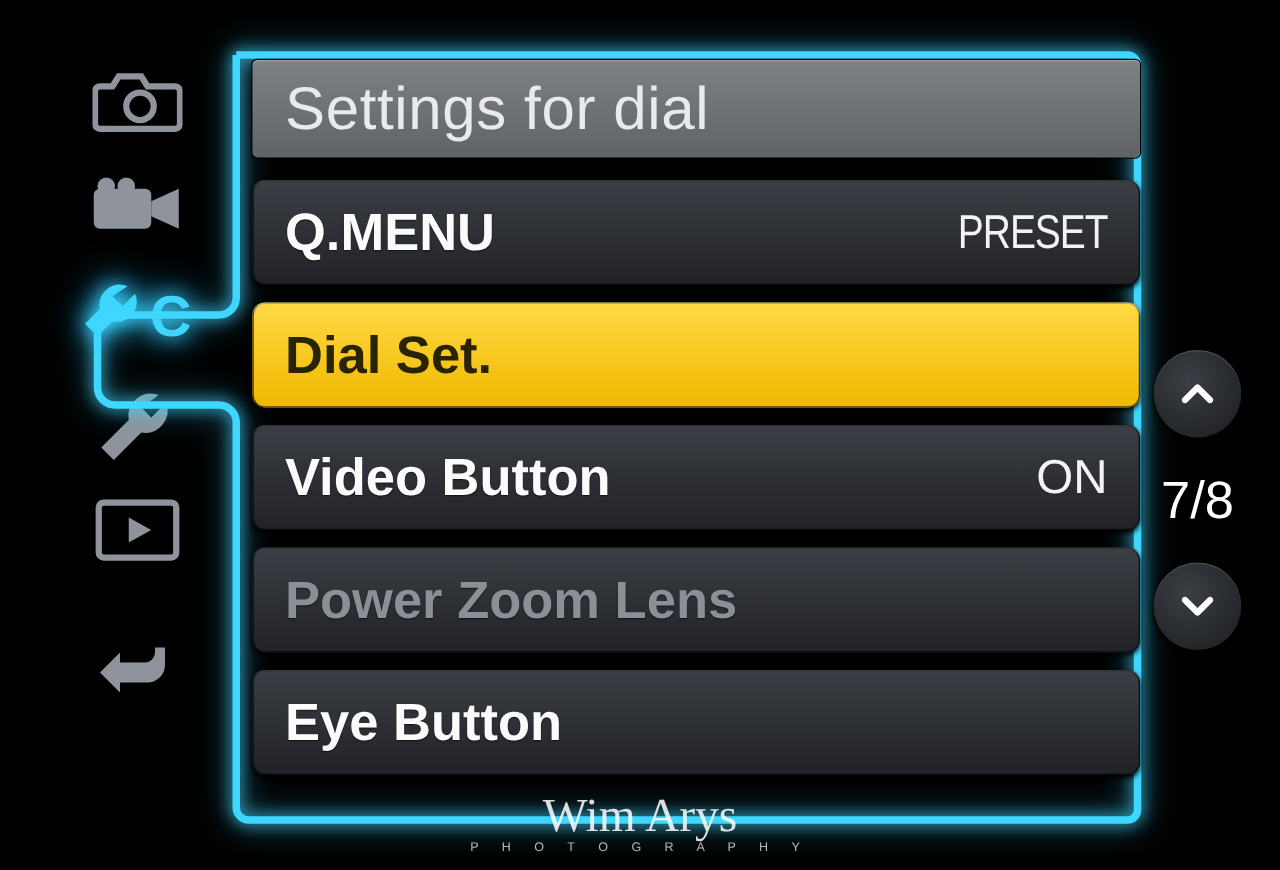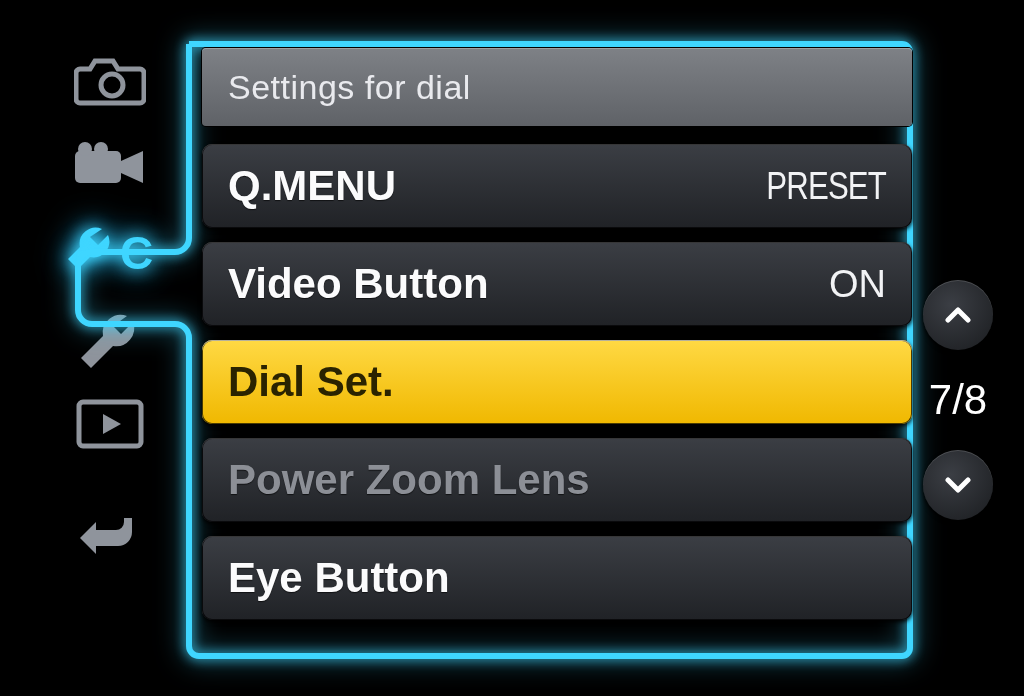--- a/index.html
+++ b/index.html
@@ -14,21 +14,21 @@
     .glow { filter: drop-shadow(0 0 8px #3fd6ff) drop-shadow(0 0 14px #1aa9e0); }
 
     
     .frame { position:absolute; left:74px; top:40px; width:840px; height:620px; pointer-events:none; }
     .frame svg { filter: drop-shadow(0 0 6px #3fd6ff) drop-shadow(0 0 12px rgba(63,214,255,.5)); }
 
     
     .menu { position:absolute; left:202px; top:48px; width:710px; }
     .header { height:78px; padding:0 26px; display:flex; align-items:center;
       background:linear-gradient(#7e8186,#5f6267); border-radius:4px; margin-bottom:18px;
-      color:#e9eaee; font-size:34px; font-weight:500; letter-spacing:.5px;
+      color:#e9eaee; font-size:48px; font-weight:500; letter-spacing:.5px;
       box-shadow:inset 0 1px 0 rgba(255,255,255,.25), 0 0 0 1px #000; }
     .row { height:84px; margin-bottom:14px; padding:14px 26px; display:flex; align-items:center;
       justify-content:space-between; border-radius:10px; color:#fbfbfc; font-size:42px;
       font-weight:600; background:linear-gradient(#3b3e44,#202226);
       box-shadow:inset 0 1px 0 rgba(255,255,255,.18), inset 0 0 0 1px #0a0a0c, 0 2px 4px #000; }
     .row .val { font-size:38px; font-weight:500; color:#f2f3f5; }
     .row.condensed .val { letter-spacing:-1px; transform:scaleX(.82); transform-origin:right center; }
     .row.sel { background:linear-gradient(#ffd944,#f0b800); color:#2a2300; text-shadow:none;
       box-shadow:inset 0 1px 0 rgba(255,255,255,.6), inset 0 0 0 1px #4a3b00, 0 2px 4px #000; }
     .row.disabled { color:#8c8f96; }
@@ -105,28 +105,28 @@
   <div class="menu">
     <div class="header">
       <span>Settings for dial</span>
     </div>
 
     <div class="row condensed">
       <span class="lbl">Q.MENU</span>
       <span class="val">PRESET</span>
     </div>
 
+    <div class="row sel">
+      <span class="lbl">Dial Set.</span>
+      <span class="val"></span>
+    </div>
+
     <div class="row">
       <span class="lbl">Video Button</span>
       <span class="val">ON</span>
-    </div>
-
-    <div class="row sel">
-      <span class="lbl">Dial Set.</span>
-      <span class="val"></span>
     </div>
 
     <div class="row disabled">
       <span class="lbl">Power Zoom Lens</span>
       <span class="val"></span>
     </div>
 
     <div class="row">
       <span class="lbl">Eye Button</span>
       <span class="val"></span>
@@ -140,14 +140,18 @@
       </svg>
     </div>
     <div class="pageno">7/8</div>
     <div class="circle">
       <svg width="26" height="18" viewBox="0 0 26 18">
         <path d="M3 4 L13 14 L23 4" fill="none" stroke="#fff" stroke-width="5" stroke-linecap="round" stroke-linejoin="round"></path>
       </svg>
     </div>
   </div>
 
+  <div class="wm">
+    <div>Wim Arys</div>
+    <div class="sub">P H O T O G R A P H Y</div>
+  </div>
 
 </div>
 
 </body></html>

